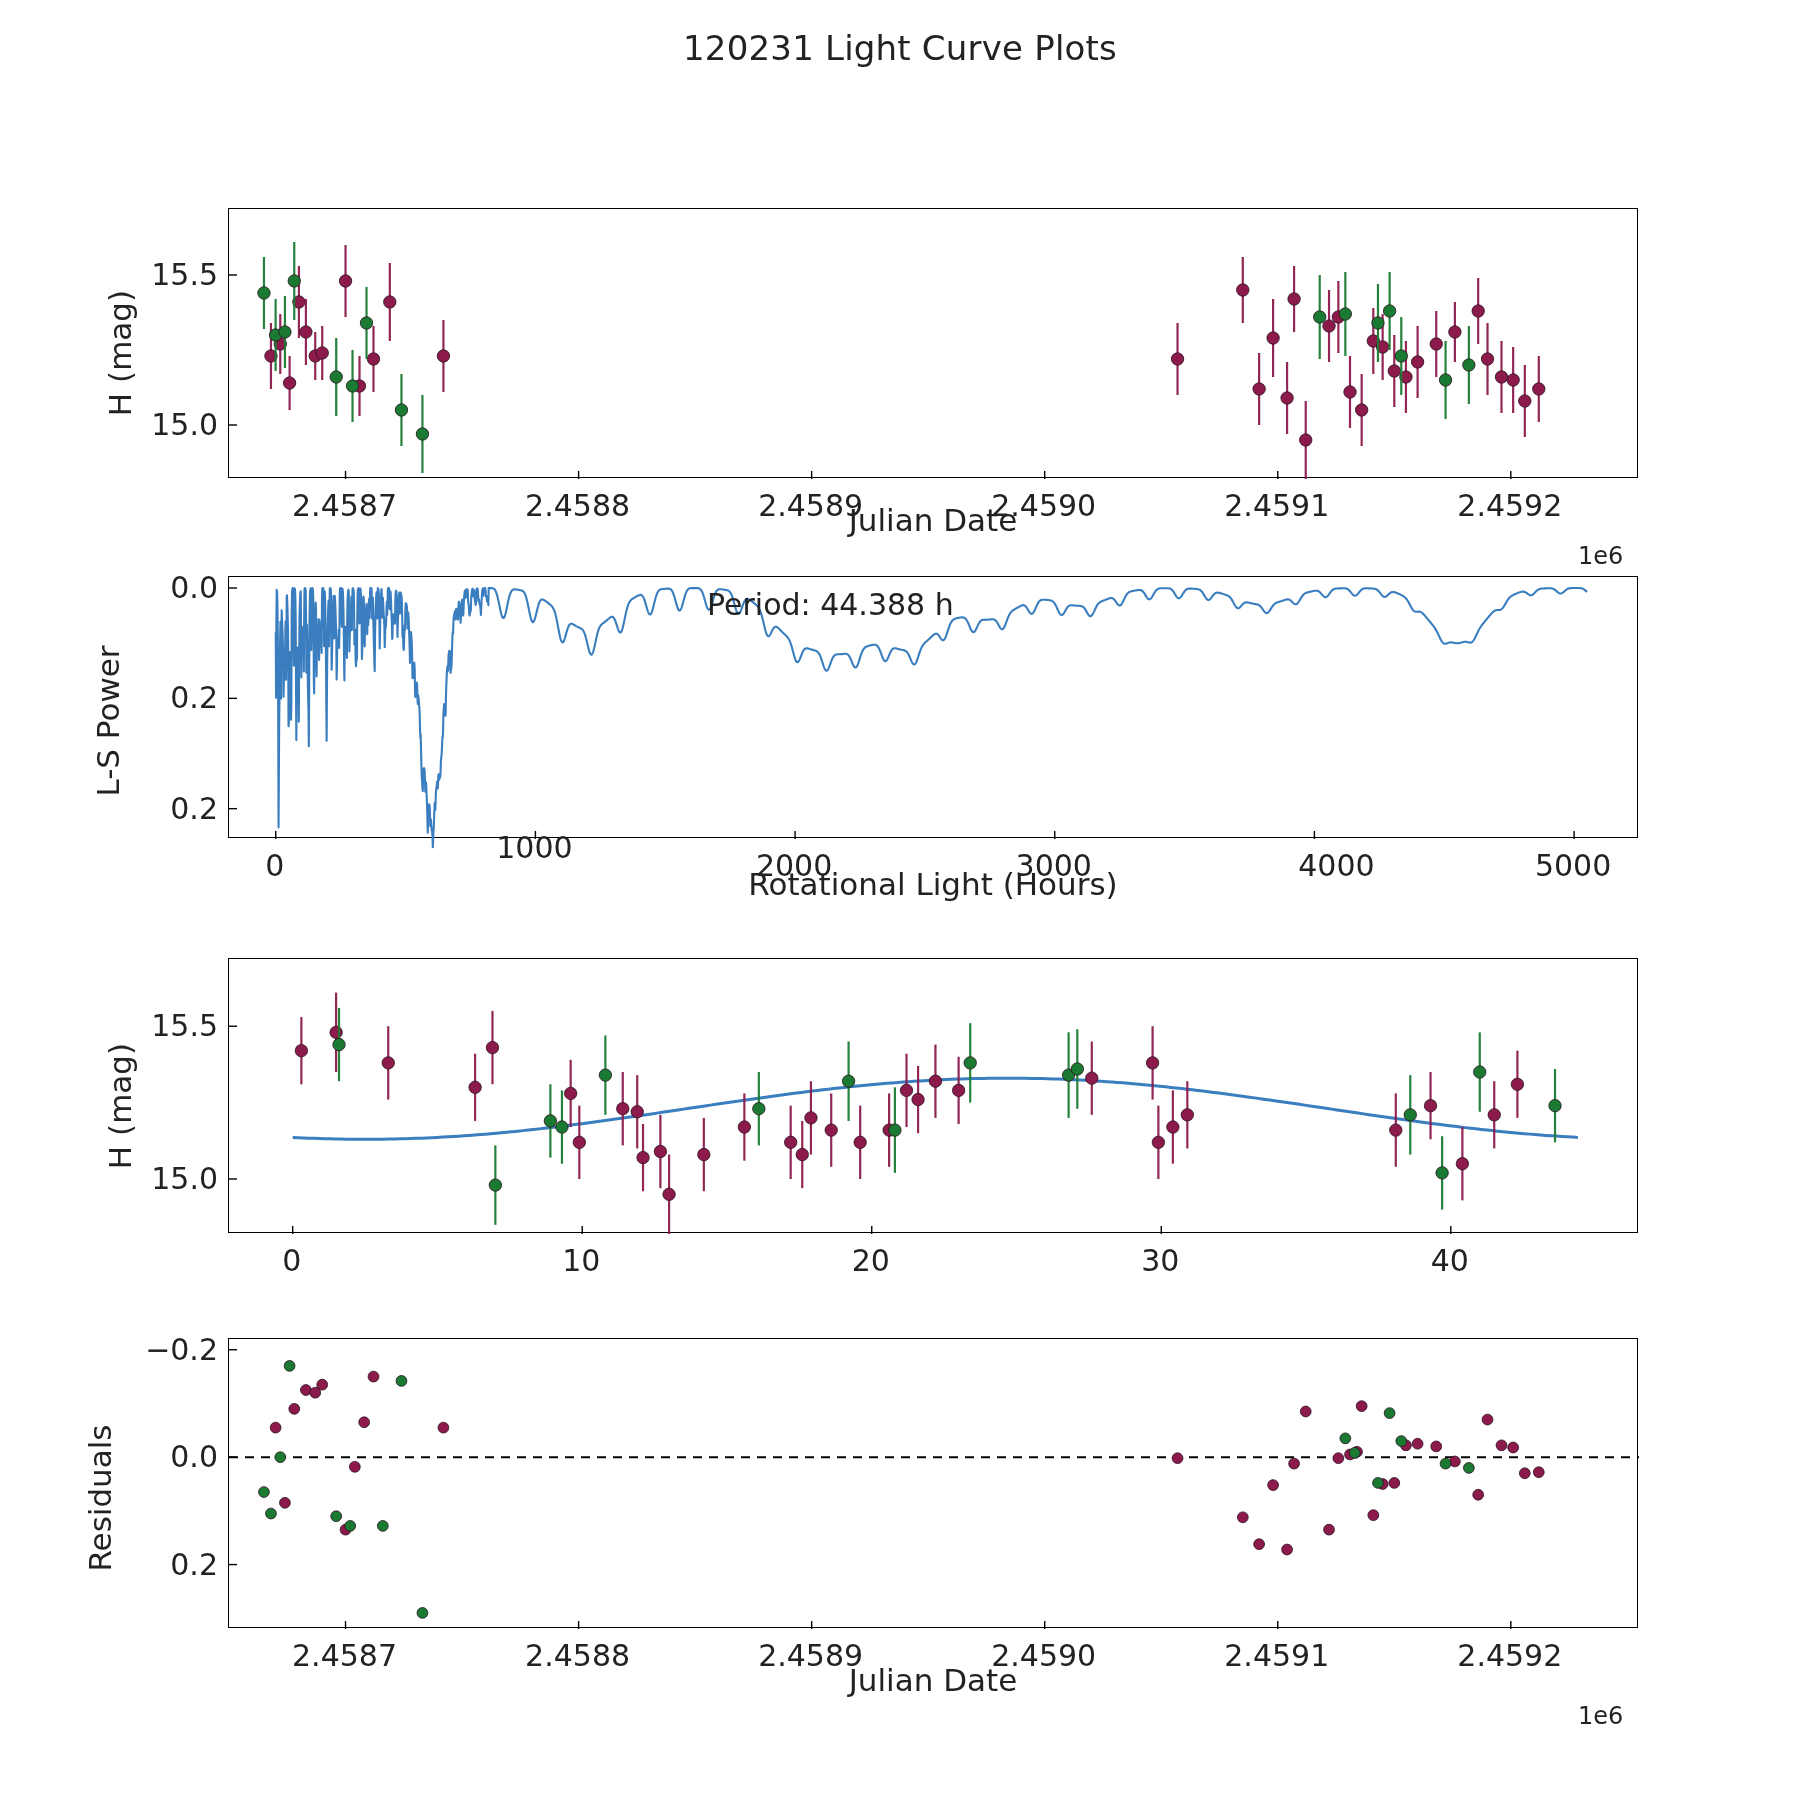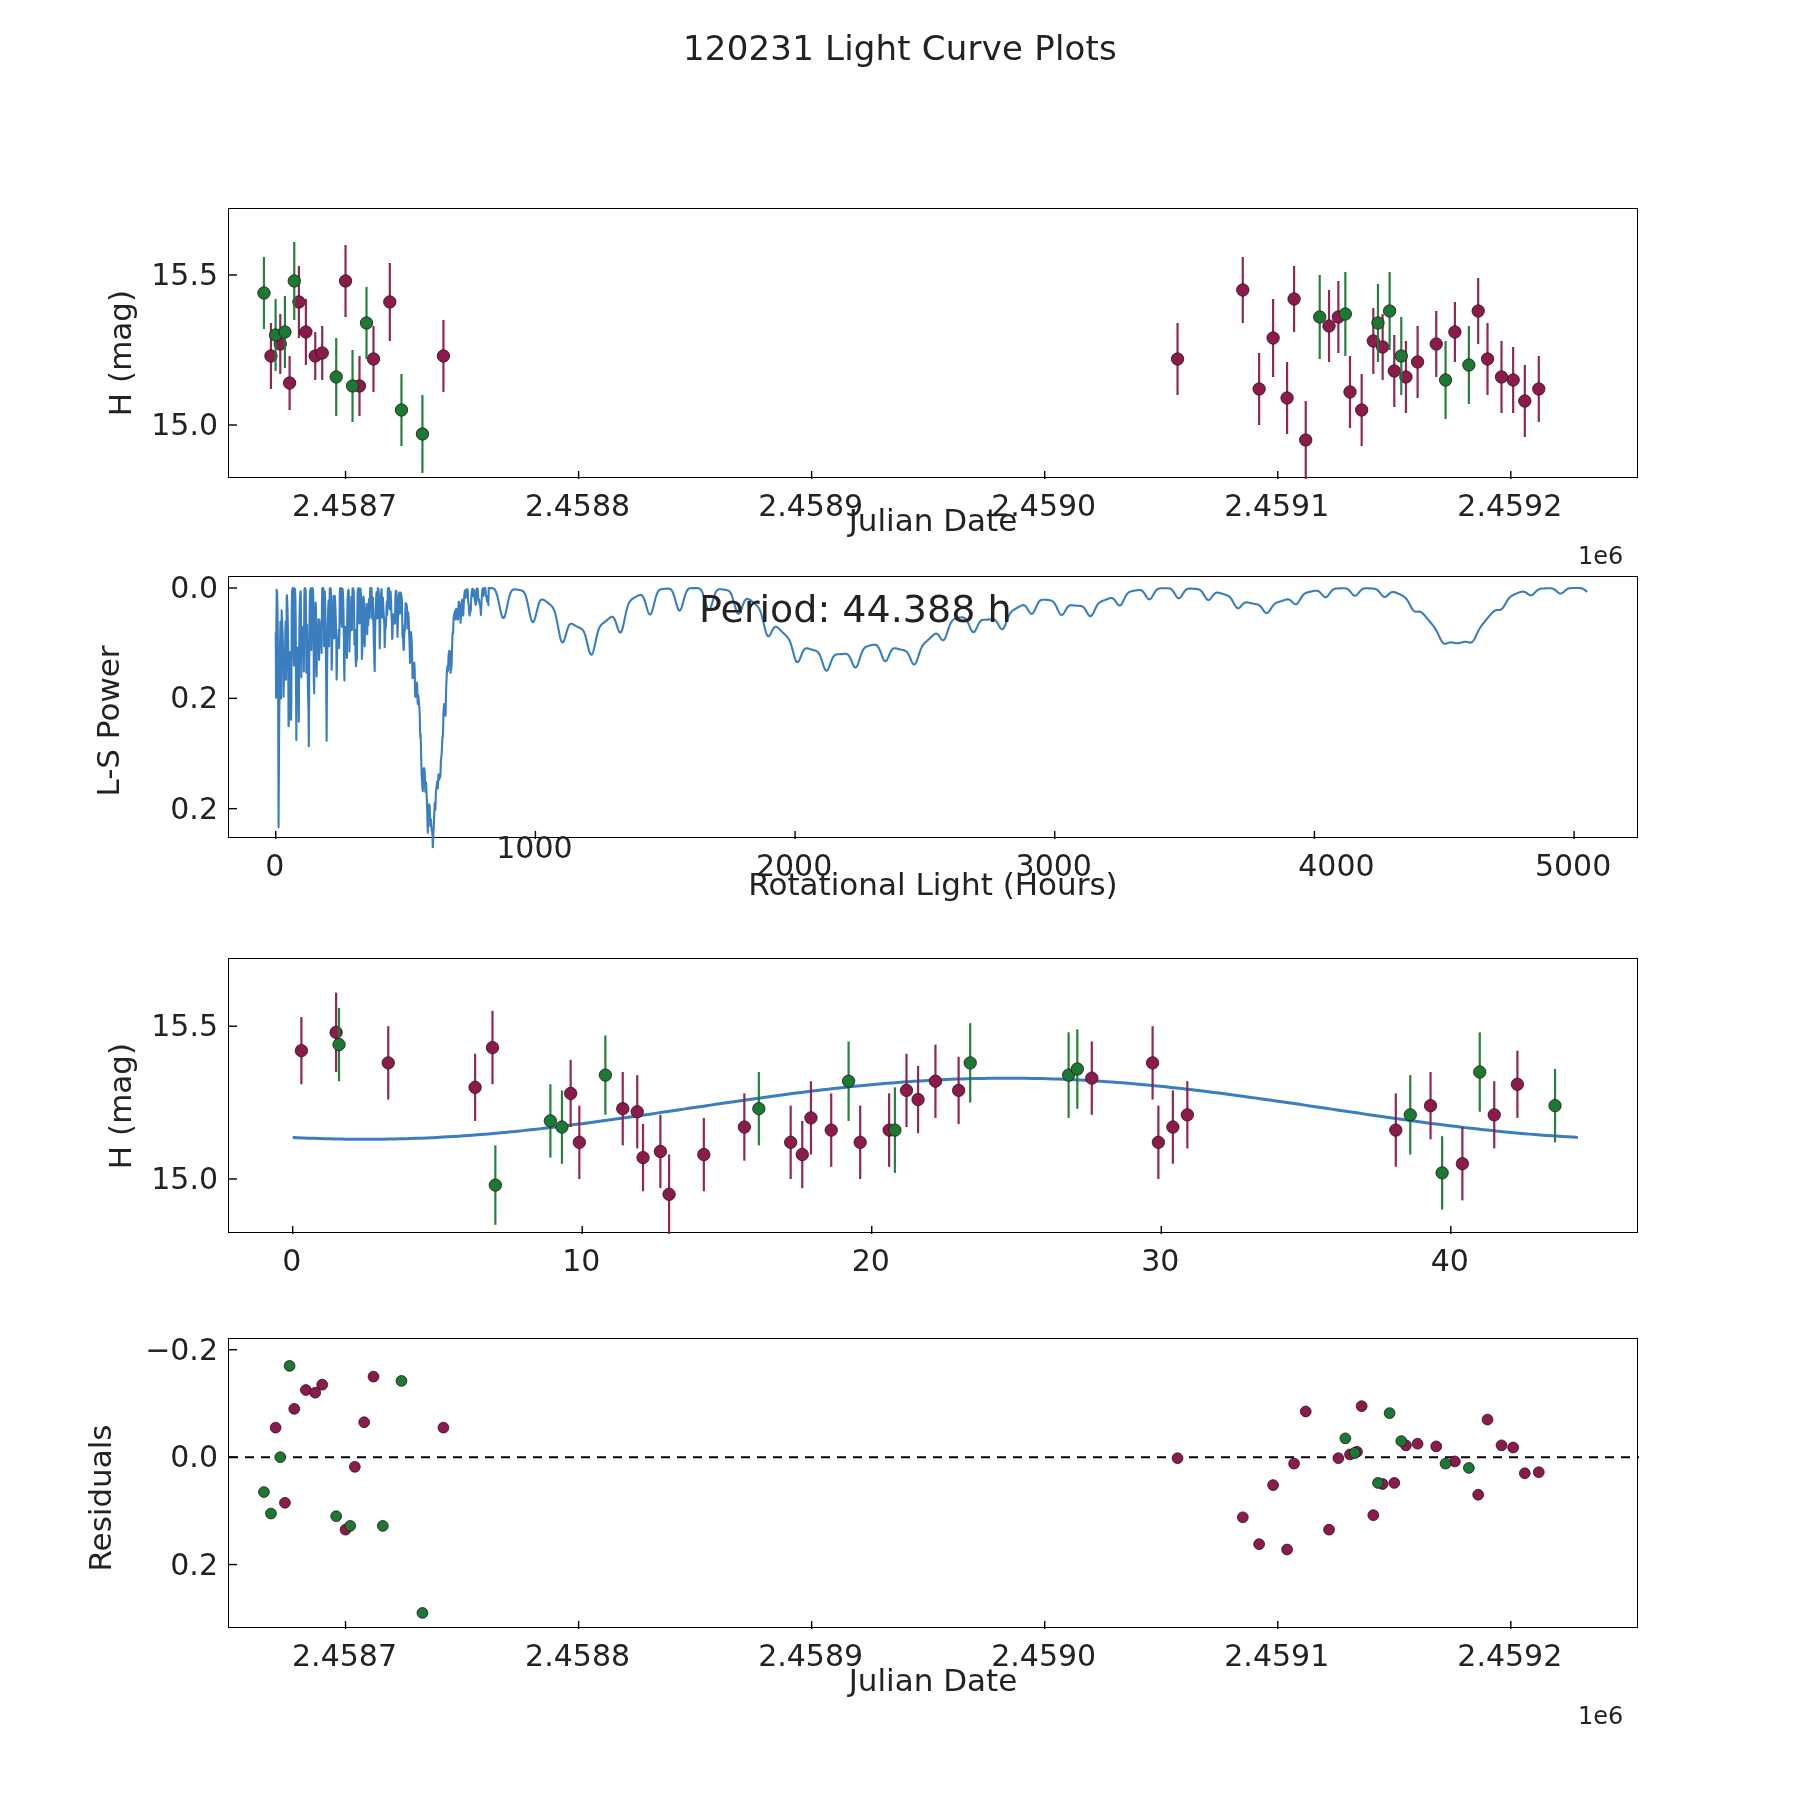--- a/index.html
+++ b/index.html
@@ -76,23 +76,24 @@
     transform: translateY(-50%);
   }
   .offset-label {
     position: absolute;
     font-size: 24px;
     color: #222222;
     white-space: nowrap;
   }
   .annot {
     position: absolute;
-    font-size: 38px;
+    font-size: 30px;
     color: #222222;
     white-space: nowrap;
+    margin-left: 8px;
   }
 </style>
 </head>
 <body>
 
 <div id="page">
 
   <div class="fig-title">120231 Light Curve Plots</div>
 
   <div class="panel" style="left:0; top:150px; width:1800px; height:340px;">

